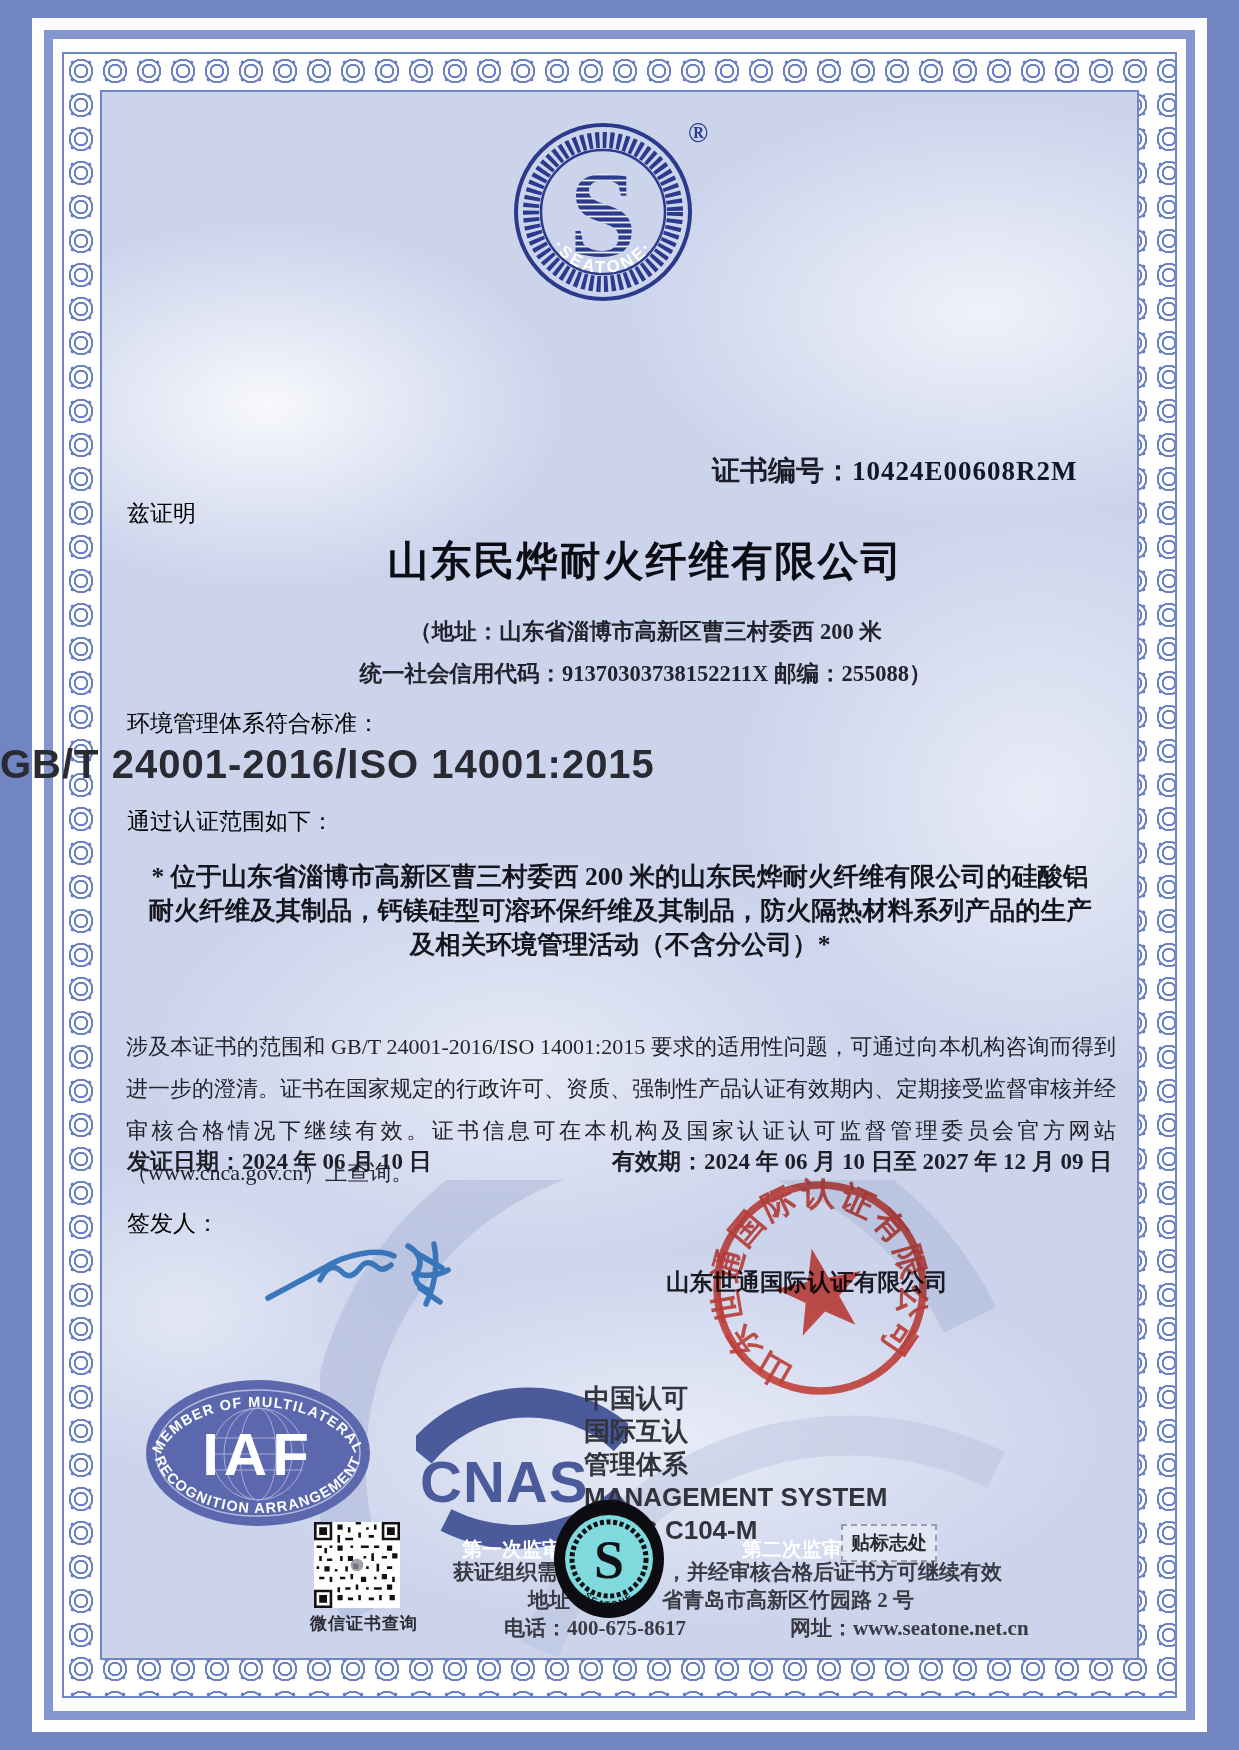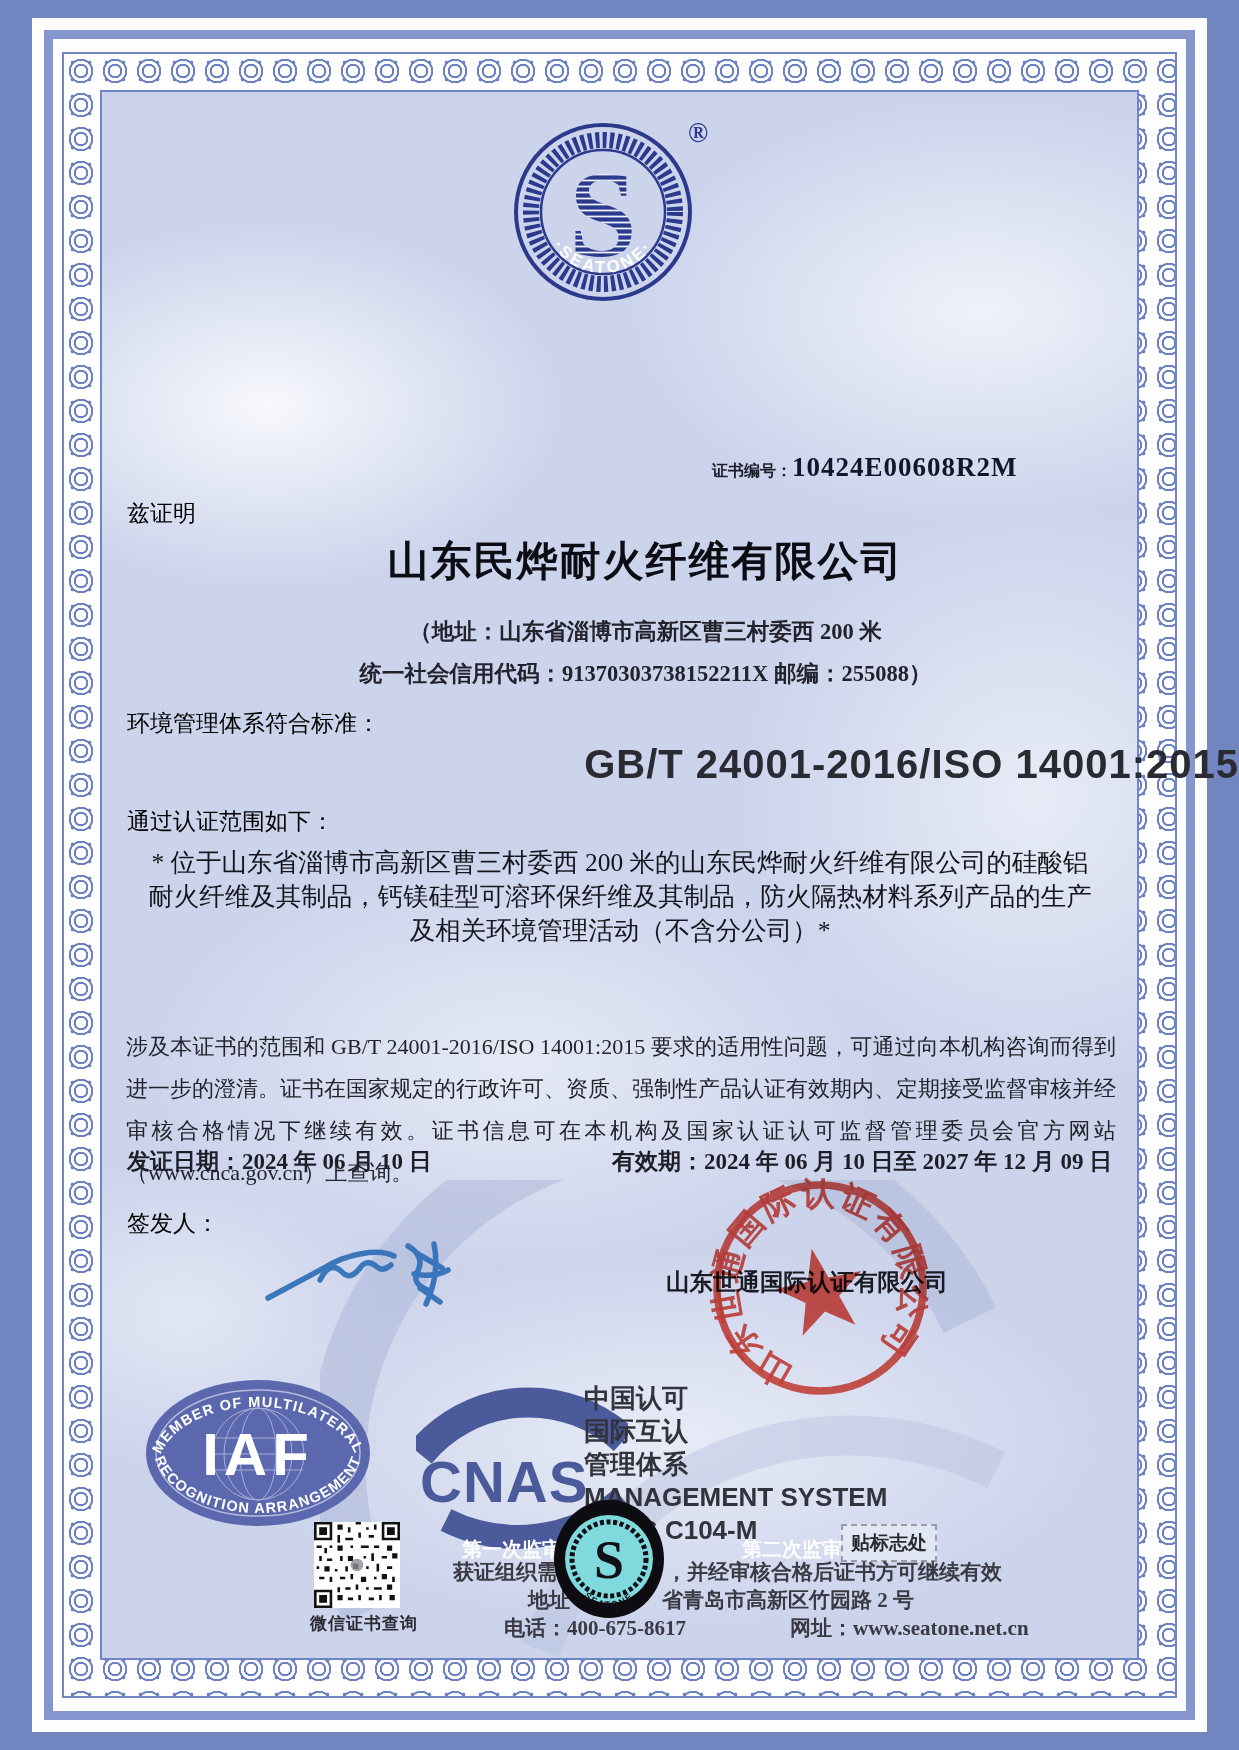--- a/index.html
+++ b/index.html
@@ -17,28 +17,28 @@
   .panel{position:absolute;inset:90px 100px;border:2px solid #6f85c5;background-color:#ccd4ec;
         background-image:
           radial-gradient(ellipse 420px 260px at 16% 20%, rgba(255,255,255,.85), rgba(255,255,255,0) 70%),
           radial-gradient(ellipse 500px 300px at 85% 14%, rgba(255,255,255,.7), rgba(255,255,255,0) 70%),
           radial-gradient(ellipse 420px 420px at 90% 45%, rgba(255,255,255,.55), rgba(255,255,255,0) 70%),
           radial-gradient(ellipse 520px 300px at 40% 62%, rgba(255,255,255,.5), rgba(255,255,255,0) 70%),
           radial-gradient(ellipse 600px 260px at 55% 86%, rgba(255,255,255,.55), rgba(255,255,255,0) 72%),
           radial-gradient(ellipse 300px 220px at 8% 78%, rgba(255,255,255,.45), rgba(255,255,255,0) 70%);}
   .sans{font-family:"Liberation Sans","DejaVu Sans",sans-serif;}
   .title{font-size:47px;font-weight:700;letter-spacing:31px;color:#14141d;white-space:nowrap;}
-  .certno-label{font-size:16px;color:#1c1c28;font-weight:700;}
+  .certno-label{font-size:28px;color:#1c1c28;font-weight:700;}
   .certno{font-size:27px;font-weight:700;color:#0f172a;letter-spacing:1px;}
   .small-label{font-size:23px;color:#000000;}
   .company{font-size:41px;font-weight:700;color:#0c0c14;letter-spacing:2px;}
   .addr{font-size:22.5px;color:#22222c;font-weight:600;}
   .standard{font-size:40px;font-weight:600;color:#2a2a33;letter-spacing:1px;
             font-family:"Liberation Sans","DejaVu Sans",sans-serif;}
-  .scope{font-size:25.5px;font-weight:400;color:#15151d;line-height:34px;text-align:center;}
+  .scope{font-size:25.5px;font-weight:700;color:#15151d;line-height:34px;text-align:center;margin-top:14px;}
   .legal{font-size:22px;color:#23232b;line-height:42px;text-align:justify;}
   .dateline{font-size:23px;color:#1e1e28;font-weight:600;white-space:nowrap;}
   .issuer{font-size:23.5px;color:#1a1a22;font-weight:600;text-align:center;}
   .cnas-line{font-size:26px;font-weight:700;color:#33333d;line-height:33px;
              font-family:"Liberation Sans","DejaVu Sans",sans-serif;}
   .foot{font-size:21px;font-weight:700;color:#3a3a44;white-space:nowrap;}
   .audit{font-size:20px;font-weight:700;color:#ffffff;white-space:nowrap;}
   .sticker{border:2px dashed #9a9aa8;padding:4px 8px;font-size:19px;font-weight:700;color:#2a2a32;background:rgba(255,255,255,.35);}
   .qr-caption{font-size:17px;font-weight:700;color:#2a2a32;letter-spacing:1px;}
   .regmark{font-size:27px;color:#2c3a8e;font-weight:700;}
@@ -83,21 +83,21 @@
   </div>
 
   <div class="abs small-label" style="left:127px;top:498px;">兹证明</div>
 
   <div class="abs company sans" style="left:0;right:0;top:534px;text-align:center;transform:translateX(26px);">山东民烨耐火纤维有限公司</div>
 
   <div class="abs addr" style="left:0;right:0;top:616px;text-align:center;transform:translateX(26px);">（地址：山东省淄博市高新区曹三村委西 200 米</div>
   <div class="abs addr" style="left:0;right:0;top:658px;text-align:center;transform:translateX(26px);">统一社会信用代码：91370303738152211X 邮编：255088）</div>
 
   <div class="abs small-label" style="left:127px;top:708px;">环境管理体系符合标准：</div>
-  <div class="abs standard" style="left:0;right:0;top:742px;text-align:right;">GB/T 24001-2016/ISO 14001:2015</div>
+  <div class="abs standard" style="left:0;right:0;top:742px;text-align:left;">GB/T 24001-2016/ISO 14001:2015</div>
 
   <div class="abs small-label" style="left:127px;top:806px;">通过认证范围如下：</div>
 
   <div class="abs scope" style="left:105px;top:846px;width:1030px;">
     <div>* 位于山东省淄博市高新区曹三村委西 200 米的山东民烨耐火纤维有限公司的硅酸铝</div>
     <div>耐火纤维及其制品，钙镁硅型可溶环保纤维及其制品，防火隔热材料系列产品的生产</div>
     <div>及相关环境管理活动（不含分公司）*</div>
   </div>
 
   <div class="abs legal" style="left:126px;top:1026px;width:990px;">涉及本证书的范围和 GB/T 24001-2016/ISO 14001:2015 要求的适用性问题，可通过向本机构咨询而得到进一步的澄清。证书在国家规定的行政许可、资质、强制性产品认证有效期内、定期接受监督审核并经审核合格情况下继续有效。证书信息可在本机构及国家认证认可监督管理委员会官方网站（www.cnca.gov.cn）上查询。</div>

